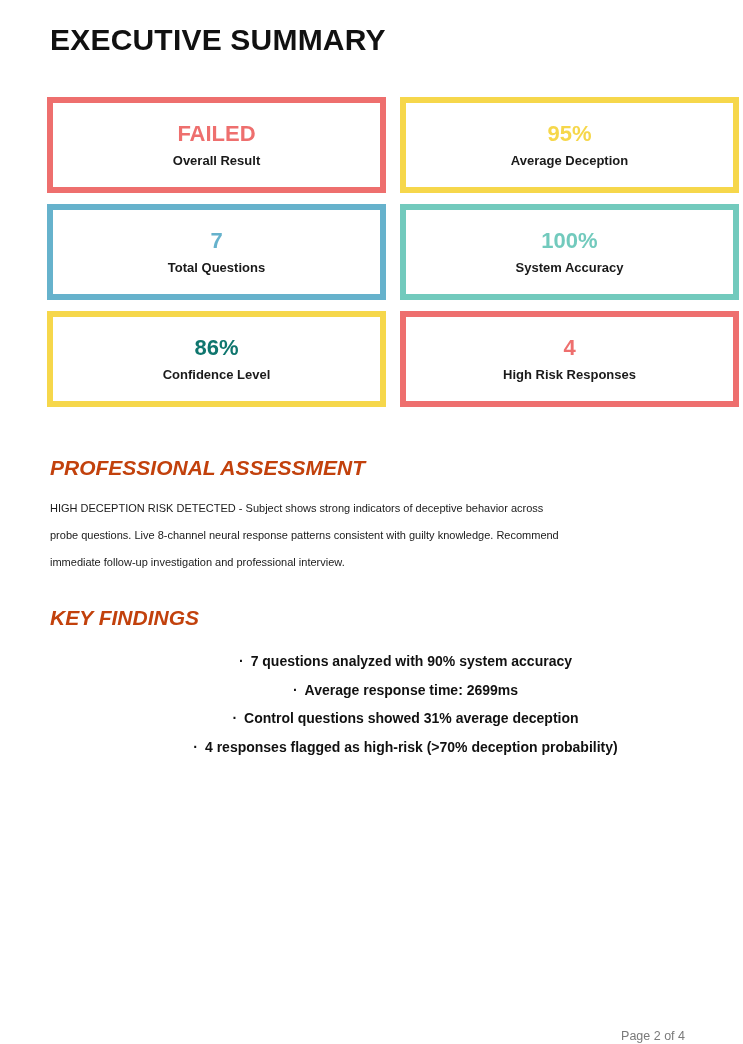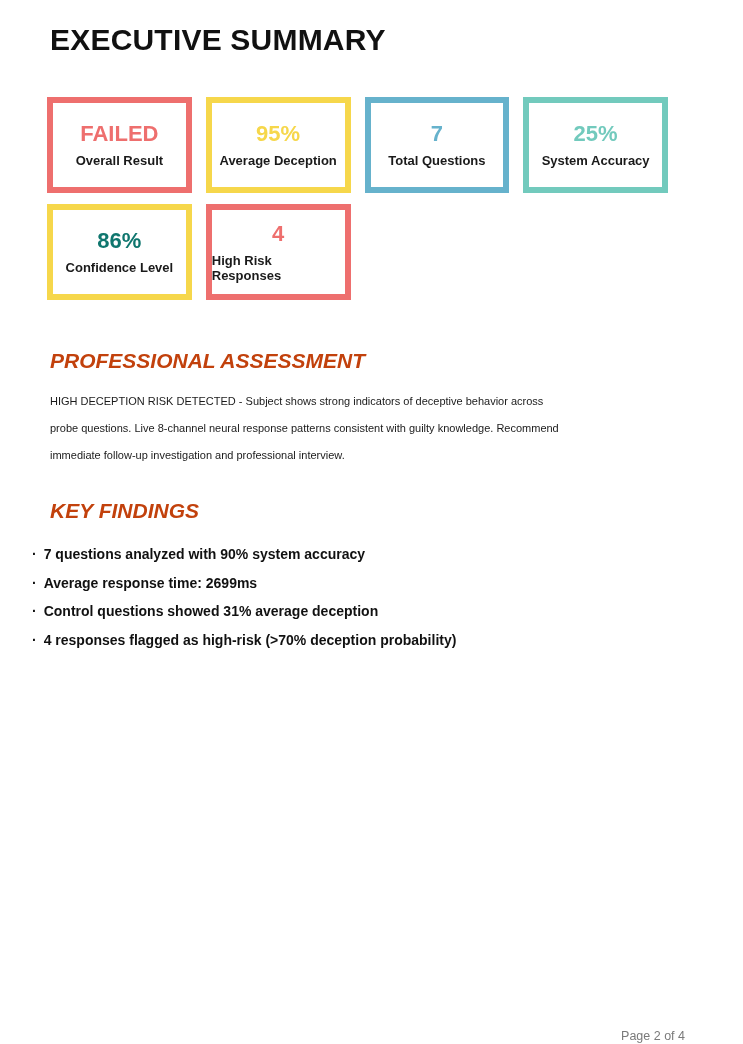--- a/index.html
+++ b/index.html
@@ -17,23 +17,23 @@
     margin: 25px 0 0 50px;
     font-size: 30px;
     line-height: 30px;
     font-weight: bold;
     letter-spacing: 0.2px;
     color: #111111;
   }
 
   .cards {
     margin: 42px 0 0 47px;
-    width: 621px;
+    width: 692px;
     display: grid;
-    grid-template-columns: repeat(4, 1fr);
+    grid-template-columns: repeat(2, 1fr);
     column-gap: 14px;
     row-gap: 11px;
   }
   .card {
     height: 96px;
     background: #ffffff;
     border: 6px solid #cccccc;
     display: flex;
     flex-direction: column;
     align-items: center;
@@ -66,21 +66,22 @@
     width: 650px;
     font-size: 11px;
     line-height: 27px;
     font-weight: normal;
     white-space: pre-line;
     color: #1a1a1a;
   }
 
   ul.findings {
     list-style: none;
-    margin: 18px 0 0 32px;
+    margin: 18px 0 0 68px;
+    text-align: center;
   }
   ul.findings li {
     font-size: 14px;
     font-weight: bold;
     line-height: 28.5px;
     color: #111111;
   }
   ul.findings .bullet { margin-right: 7px; }
 
   .footer {
@@ -105,21 +106,21 @@
       </div>
       <div class="card" style="border-color: rgb(246, 215, 75);">
         <div class="card-value" style="color: rgb(246, 215, 75);">95%</div>
         <div class="card-label">Average Deception</div>
       </div>
       <div class="card" style="border-color: rgb(102, 178, 204);">
         <div class="card-value" style="color: rgb(102, 178, 204);">7</div>
         <div class="card-label">Total Questions</div>
       </div>
       <div class="card" style="border-color: rgb(114, 202, 189);">
-        <div class="card-value" style="color: rgb(114, 202, 189);">25%</div>
+        <div class="card-value" style="color: rgb(114, 202, 189);">100%</div>
         <div class="card-label">System Accuracy</div>
       </div>
       <div class="card" style="border-color: rgb(246, 215, 75);">
         <div class="card-value" style="color: #0f766e;">86%</div>
         <div class="card-label">Confidence Level</div>
       </div>
       <div class="card" style="border-color: rgb(238, 111, 110);">
         <div class="card-value" style="color: rgb(238, 111, 110);">4</div>
         <div class="card-label">High Risk Responses</div>
       </div>

